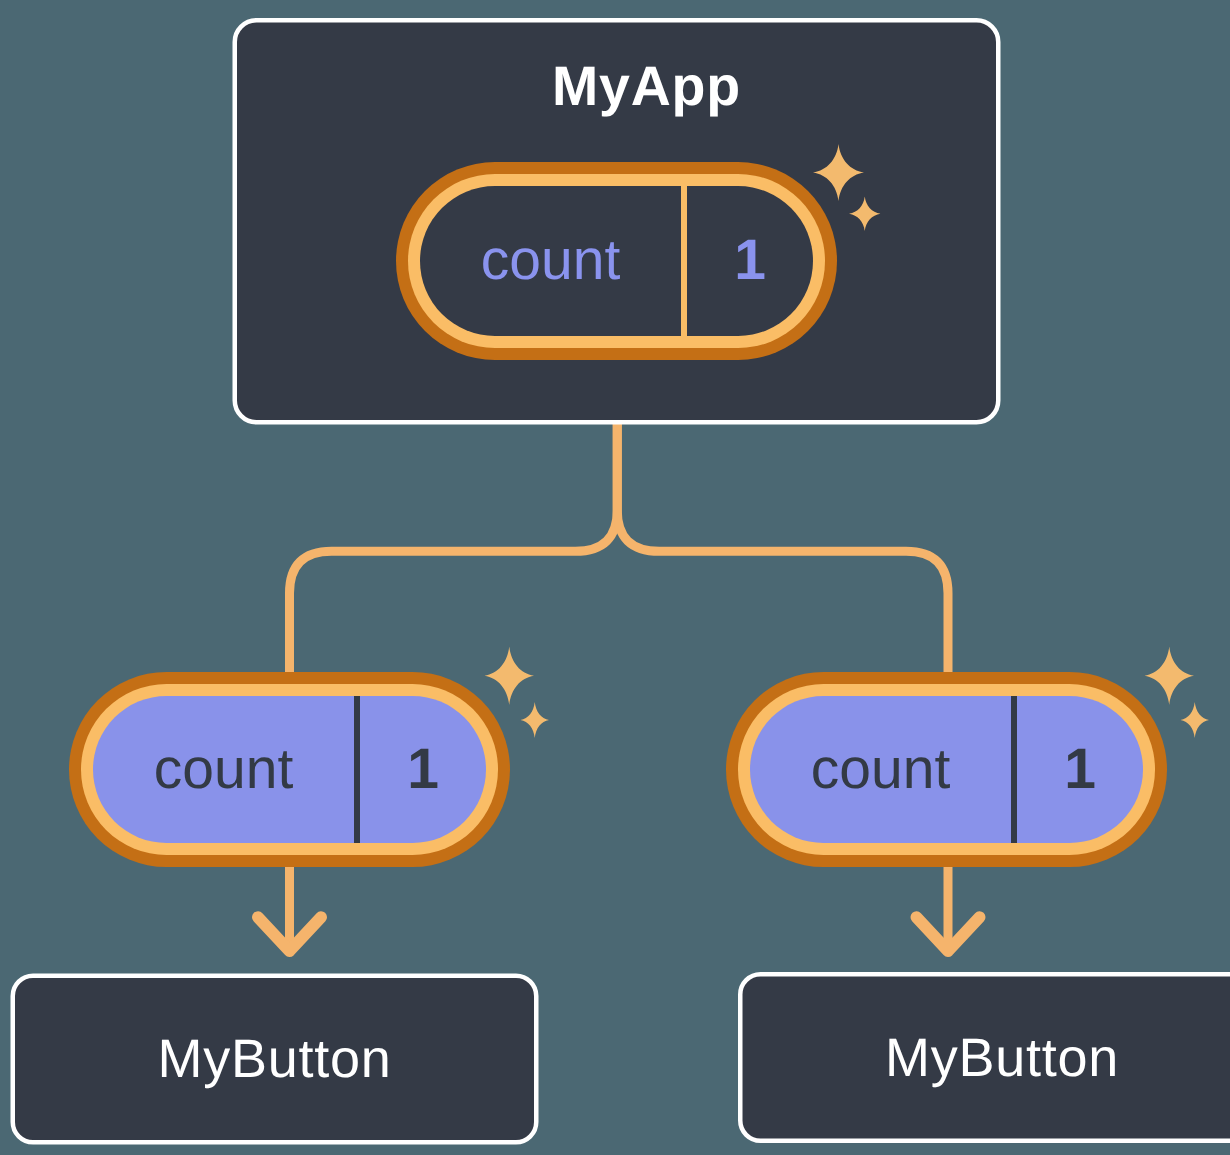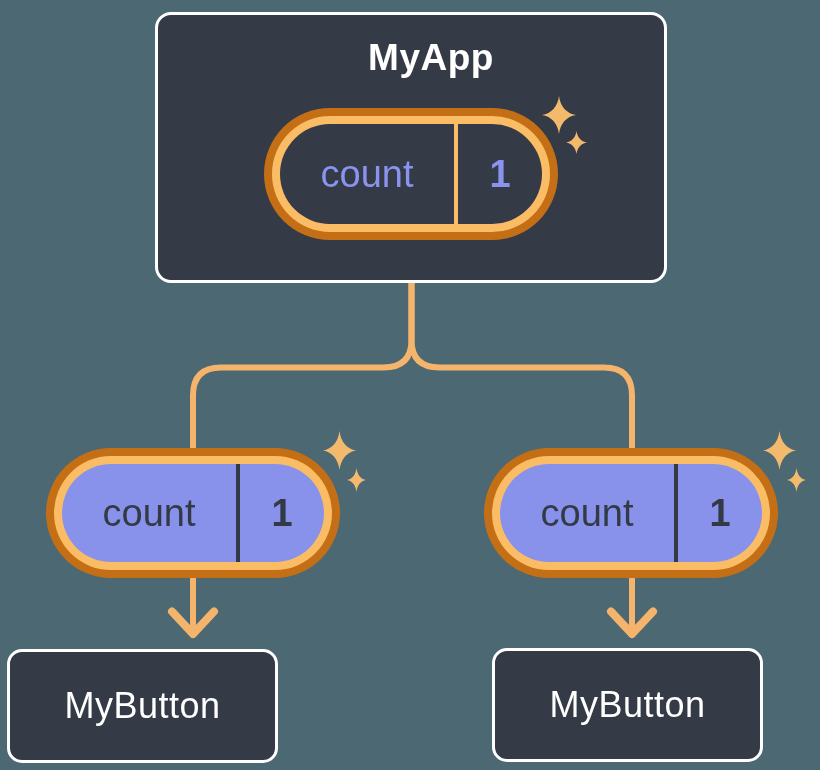--- a/index.html
+++ b/index.html
@@ -108,21 +108,21 @@
   .pill-inner.dark .pill-divider  { background: var(--ring_inner); }
   .pill-inner.purple .pill-divider { background: var(--dark_text); }
   .child-pill {
     position: absolute;
     z-index: 3;
   }
   .child-pill .pill-inner { height: 98px; }
   .child-pill-left  { left: 46px;  top: 448px; }
   .child-pill-right { left: 484px; top: 448px; }
   .button-card {
-    width: 271px; height: 114px;
+    width: 352px; height: 114px;
     border-radius: 15px;
     display: flex;
     align-items: center;
     justify-content: center;
   }
   .button-card-left  { left: 7px;   top: 649px; }
   .button-card-right { left: 492px; top: 648px; }
   .button-title {
     color: var(--light_text);
     font-size: 36px;

